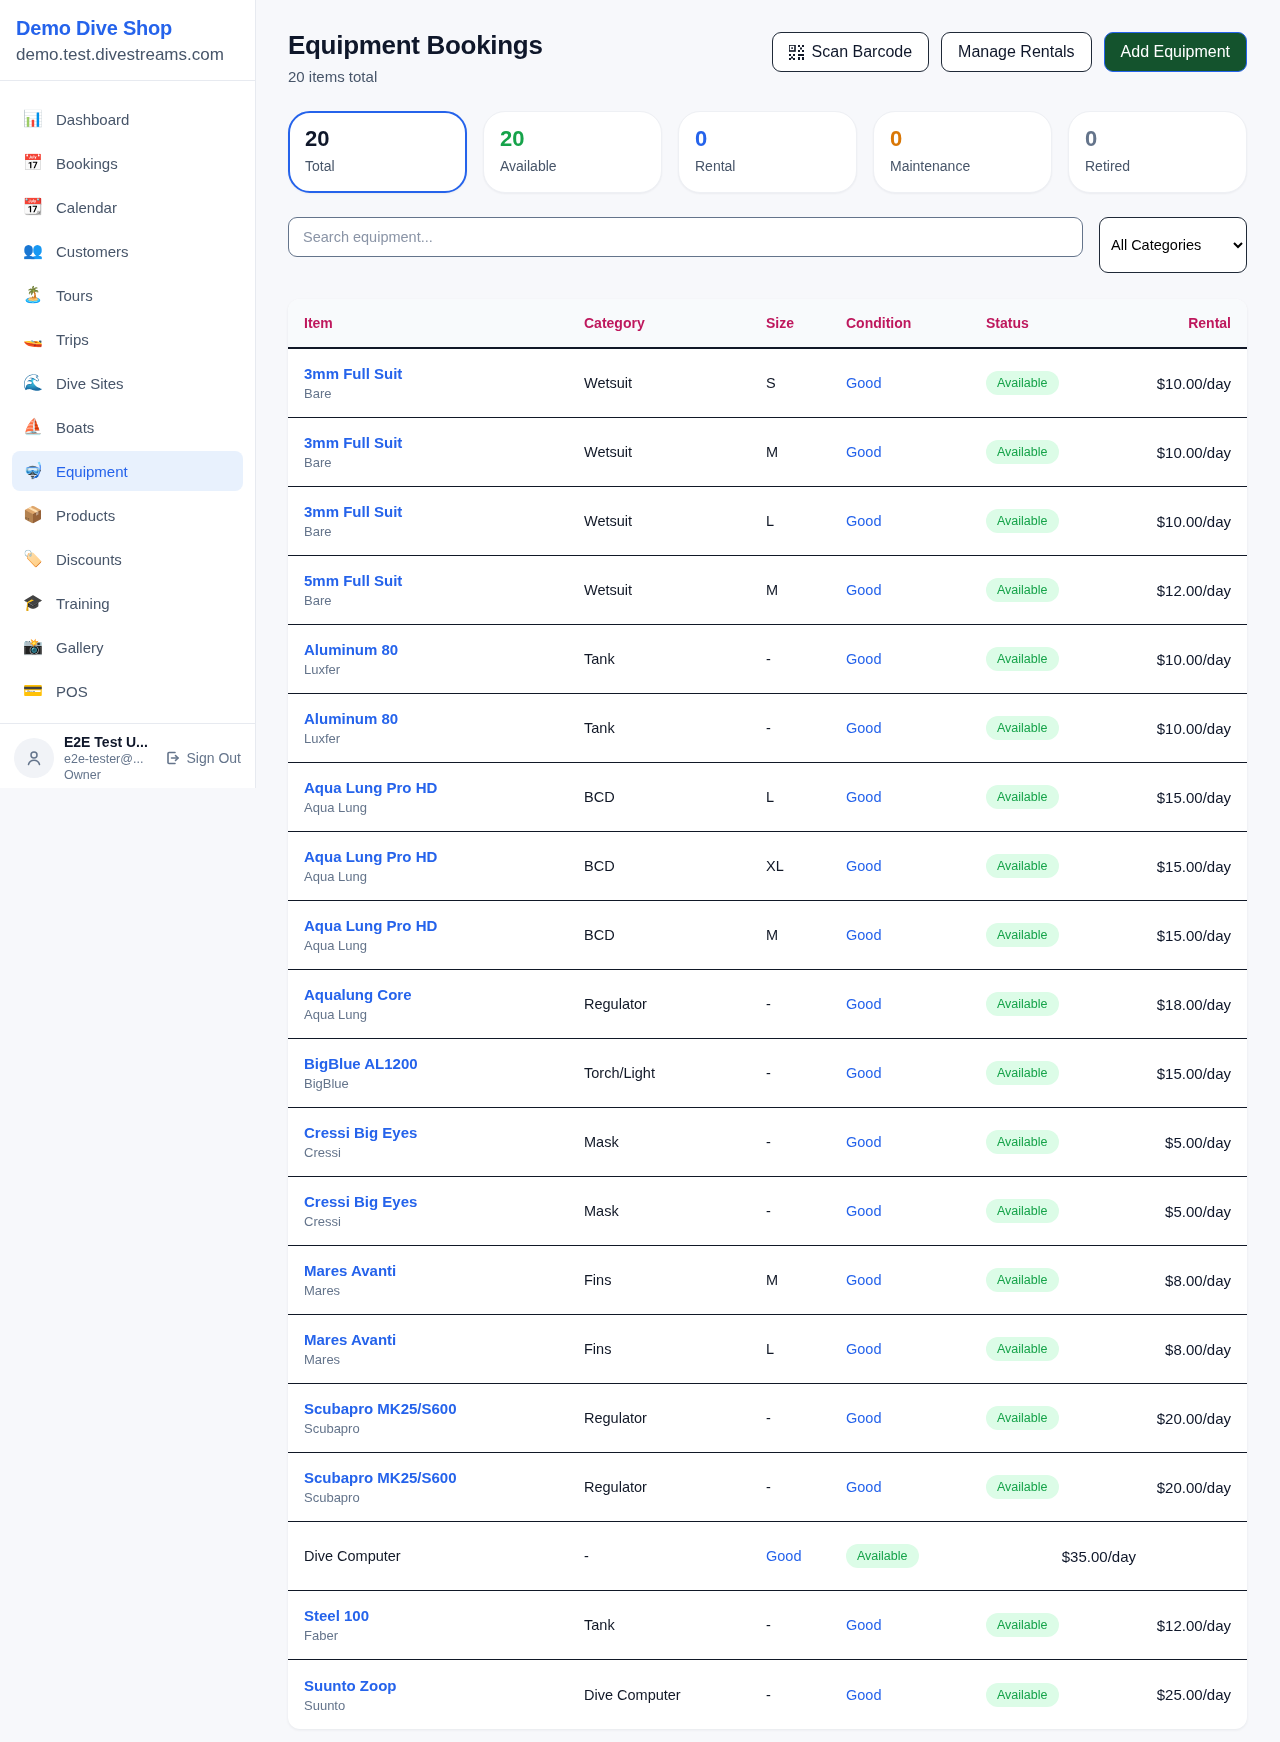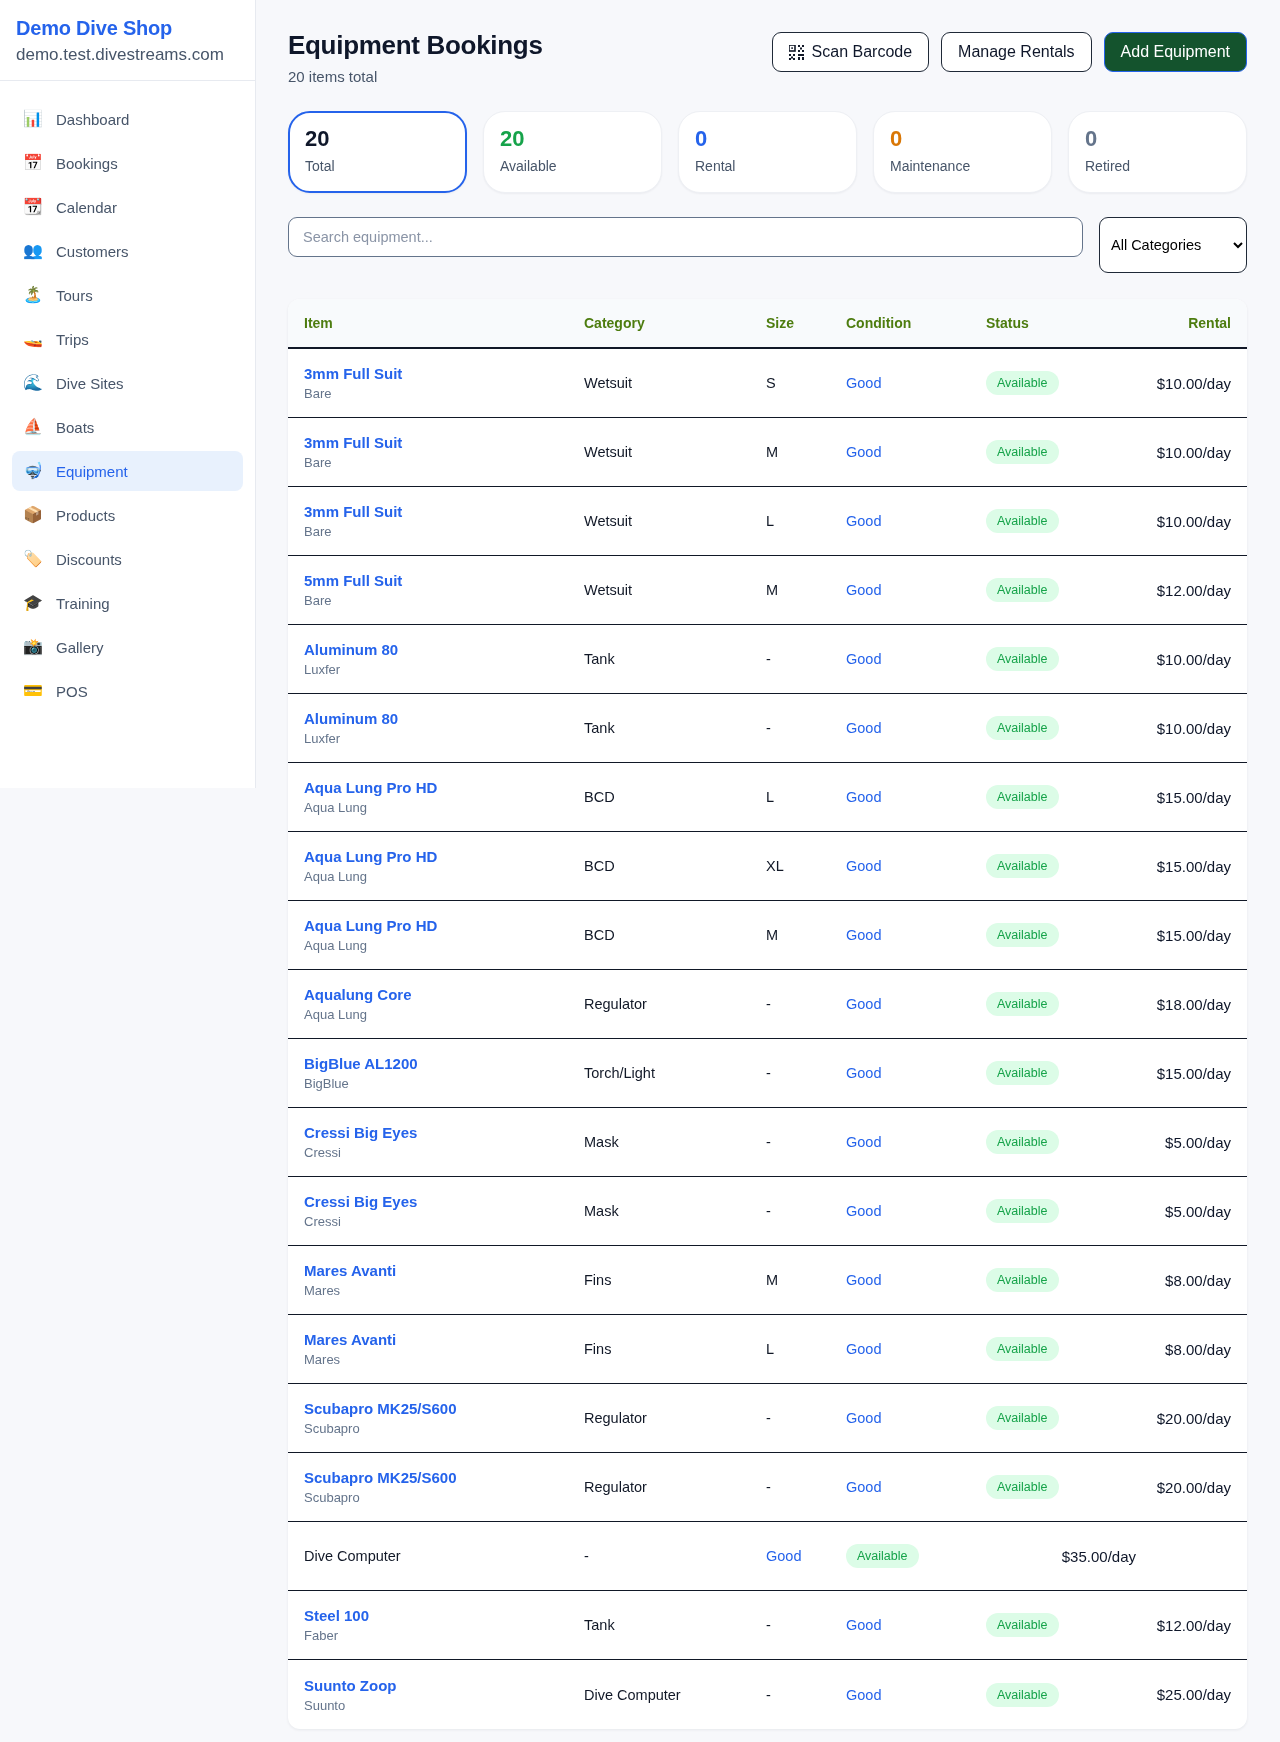--- a/index.html
+++ b/index.html
@@ -96,21 +96,21 @@
     overflow:hidden; margin-bottom:26px;
   }
   .t-head, .t-row {
     display:grid;
     grid-template-columns:1fr 182px 80px 140px 150px 95px;
     align-items:center; padding:0 16px;
   }
   .t-head {
     height:50px; background:#f8fafc;
     border-bottom:2px solid #111827;
-    font-size:14px; font-weight:700; color:#4d7c0f;
+    font-size:14px; font-weight:700; color:#be185d;
   }
   .t-head .col-rental { text-align:right; }
   .t-row { height:69px; border-bottom:1px solid #111827; }
   .t-row:last-child { border-bottom:none; }
   .item-name { color:#2563eb; font-size:15px; font-weight:600; cursor:pointer; }
   .item-brand { color:#64748b; font-size:13px; margin-top:4px; }
   .cell-cat, .cell-size { font-size:14.5px; color:#111827; }
   .cell-cond { font-size:14.5px; color:#2563eb; cursor:pointer; }
   .pill {
     display:inline-block; background:#dcfce7; color:#16a34a;
@@ -177,20 +177,41 @@
       </div>
       <div class="nav-item">
         <span class="nav-icon">📸</span>
         <span class="nav-label">Gallery</span>
       </div>
       <div class="nav-item">
         <span class="nav-icon">💳</span>
         <span class="nav-label">POS</span>
       </div>
     </nav>
+  <div class="user-footer">
+    <div class="avatar">
+      <svg width="18" height="18" viewBox="0 0 18 18" fill="none" stroke="#64748b" stroke-width="1.5" stroke-linecap="round">
+        <circle cx="9" cy="6" r="3"></circle>
+        <path d="M3.5 15.5c0.8-3 3-4.3 5.5-4.3s4.7 1.3 5.5 4.3"></path>
+      </svg>
+    </div>
+    <div class="user-info">
+      <div class="user-name">E2E Test U...</div>
+      <div class="user-email">e2e-tester@...</div>
+      <div class="user-role">Owner</div>
+    </div>
+    <div class="signout">
+      <svg width="16" height="16" viewBox="0 0 16 16" fill="none" stroke="#64748b" stroke-width="1.6" stroke-linecap="round" stroke-linejoin="round">
+        <path d="M10 2.5H4a1 1 0 0 0-1 1v9a1 1 0 0 0 1 1h6"></path>
+        <path d="M10.5 5.5 13 8l-2.5 2.5"></path>
+        <path d="M13 8H6.5"></path>
+      </svg>
+      <span>Sign Out</span>
+    </div>
+  </div>
 </aside>
 
 <main class="main">
 
   <div class="page-header">
     <div>
       <div class="page-title">Equipment Bookings</div>
       <div class="page-subtitle">20 items total</div>
     </div>
     <div class="header-actions">

